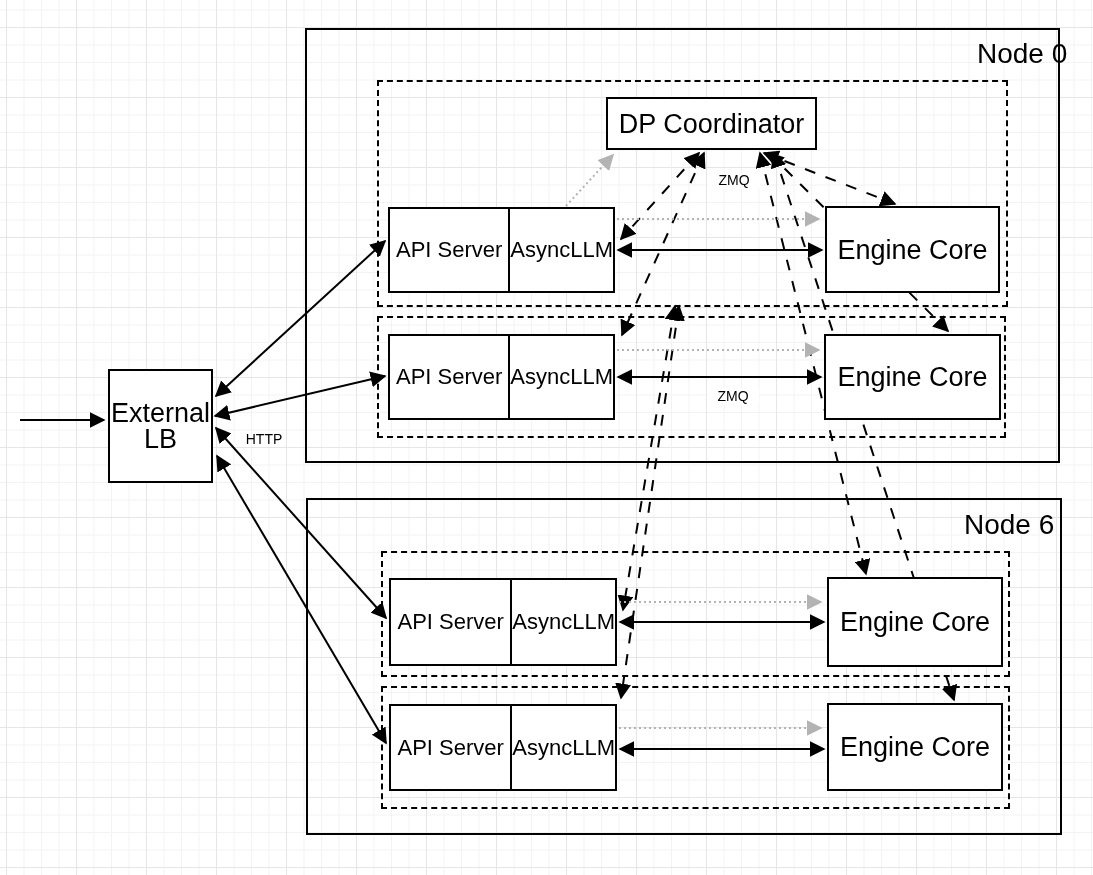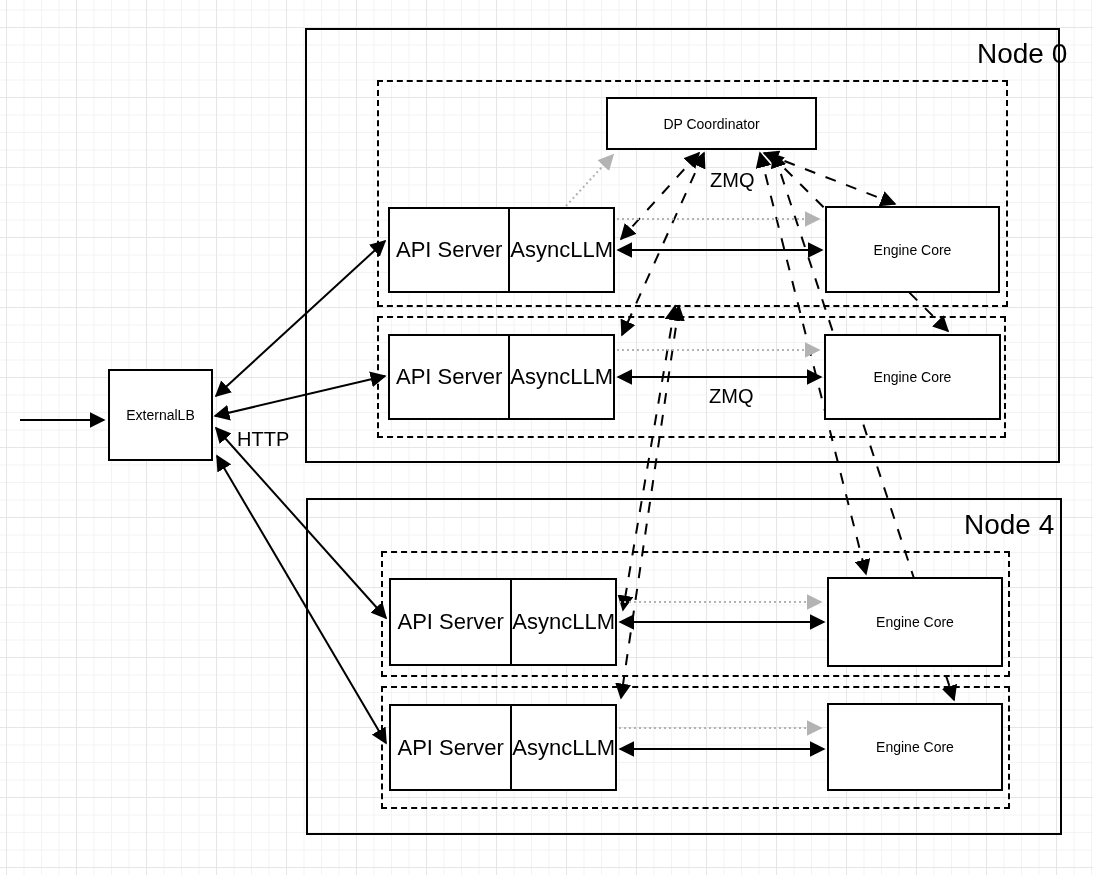--- a/index.html
+++ b/index.html
@@ -15,26 +15,26 @@
     background-size:70px 70px,70px 70px,17.5px 17.5px,17.5px 17.5px;
     background-position:6px 27px,6px 27px,6px 9.5px,6px 9.5px;
   }
   .abs{position:absolute;box-sizing:border-box;}
   .container-box{border:2px solid #000;background:transparent;z-index:1;}
   .group-box{border:2px dashed #000;background:transparent;z-index:1;}
   .node-title{position:absolute;font-size:28px;line-height:22px;z-index:4;}
   #edges{position:absolute;left:0;top:0;z-index:2;pointer-events:none;}
   .leaf{background:#fff;border:2px solid #000;z-index:3;
         display:flex;align-items:center;justify-content:center;
-        font-size:14px;line-height:26px;text-align:center;}
+        font-size:27px;line-height:26px;text-align:center;}
   .combo{background:#fff;border:2px solid #000;z-index:3;display:flex;align-items:stretch;}
   .combo .cell{display:flex;align-items:center;justify-content:center;font-size:22px;}
   .combo .cell.first{border-right:2px solid #000;}
-  .edge-label{position:absolute;z-index:4;font-size:20px;line-height:17px;
-              background:#fff;padding:0 2px;text-align:left;}
+  .edge-label{position:absolute;z-index:4;font-size:14px;line-height:17px;
+              background:#fff;padding:0 2px;text-align:center;}
 </style>
 </head>
 <body>
 
 <div class="abs container-box" style="left:305px;top:28px;width:755px;height:435px;"></div>
 <div class="abs container-box" style="left:306px;top:498px;width:756px;height:337px;"></div>
 
 <div class="abs group-box" style="left:377px;top:80px;width:631px;height:227px;"></div>
 <div class="abs group-box" style="left:377px;top:316px;width:629px;height:122px;"></div>
 <div class="abs group-box" style="left:381px;top:551px;width:629px;height:126px;"></div>
@@ -78,21 +78,21 @@
     <line x1="215" y1="416" x2="385" y2="376" marker-start="url(#mB2)" marker-end="url(#mB2)"></line>
     <line x1="216" y1="428" x2="386" y2="618" marker-start="url(#mB2)" marker-end="url(#mB2)"></line>
     <line x1="217" y1="456" x2="386" y2="743" marker-start="url(#mB2)" marker-end="url(#mB2)"></line>
     <line x1="618" y1="250" x2="822" y2="250" marker-start="url(#mB2)" marker-end="url(#mB2)"></line>
     <line x1="618" y1="377" x2="821" y2="377" marker-start="url(#mB2)" marker-end="url(#mB2)"></line>
     <line x1="620" y1="622" x2="824" y2="622" marker-start="url(#mB2)" marker-end="url(#mB2)"></line>
     <line x1="620" y1="749" x2="824" y2="749" marker-start="url(#mB2)" marker-end="url(#mB2)"></line>
   </g>
 </svg>
 
-<div class="abs leaf" style="left:108px;top:369px;width:105px;height:92px;flex-direction:row;">
+<div class="abs leaf" style="left:108px;top:369px;width:105px;height:114px;flex-direction:column;">
   <span>External</span>
   <span>LB</span>
 </div>
 
 <div class="abs leaf" style="left:606px;top:97px;width:211px;height:53px;">
   <span>DP Coordinator</span>
 </div>
 
 <div class="abs combo" style="left:388px;top:207px;width:227px;height:86px;">
   <div class="cell first" style="width:120px;">
@@ -136,17 +136,17 @@
   </div>
   <div class="cell" style="flex:1;">
     <span>AsyncLLM</span>
   </div>
 </div>
 <div class="abs leaf" style="left:827px;top:703px;width:176px;height:88px;">
   <span>Engine Core</span>
 </div>
 
 <div class="node-title" style="left:977px;top:43px;">Node 0</div>
-<div class="node-title" style="left:964px;top:514px;">Node 4</div>
+<div class="node-title" style="left:964px;top:514px;">Node 6</div>
 
 <div class="edge-label" style="left:708px;top:172px;width:48px;">ZMQ</div>
 <div class="edge-label" style="left:707px;top:388px;width:48px;">ZMQ</div>
 <div class="edge-label" style="left:235px;top:431px;width:54px;background:transparent;">HTTP</div>
 
 </body></html>

